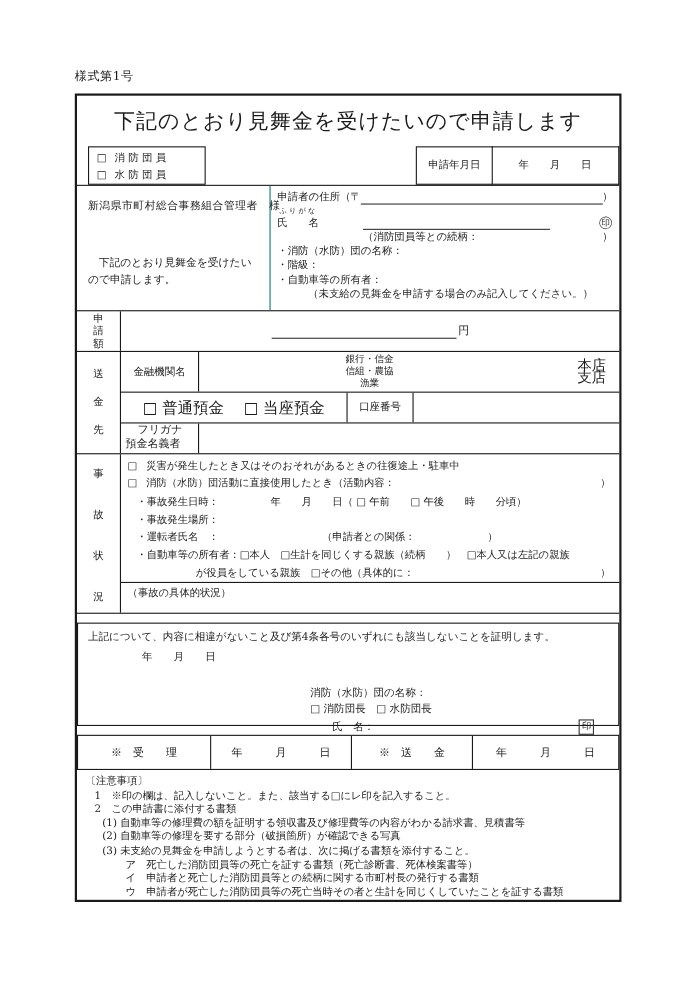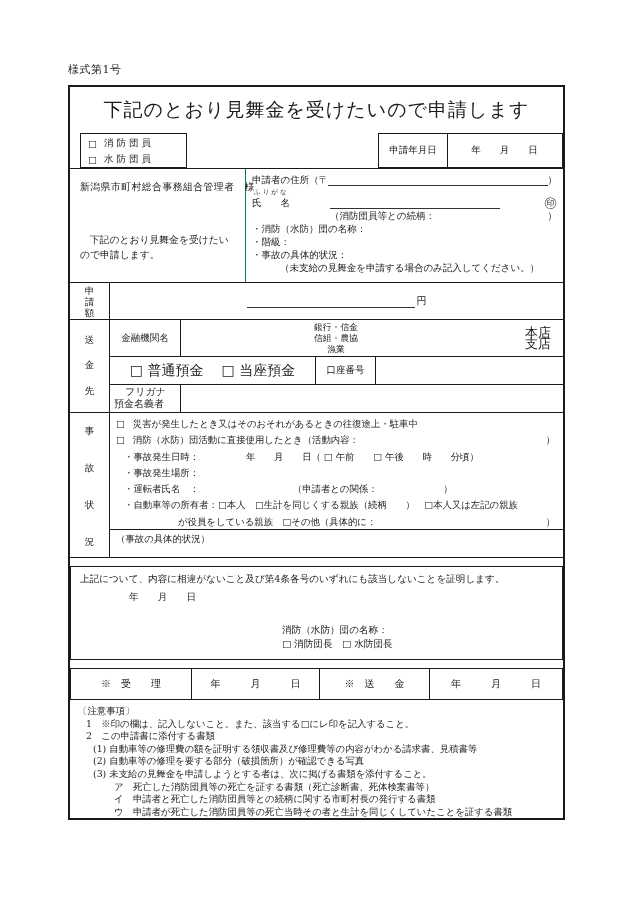--- a/index.html
+++ b/index.html
@@ -134,21 +134,21 @@
         <span class="uline grow"></span>
         <span id="seal-circled">㊞</span>
       </div>
       <div id="relation-line" class="line flexline">
         <span>（消防団員等との続柄：</span>
         <span class="grow"></span>
         <span>）</span>
       </div>
       <div class="line">・消防（水防）団の名称：</div>
       <div class="line">・階級：</div>
-      <div class="line">・事故の具体的状況：</div>
+      <div class="line">・自動車等の所有者：</div>
       <div id="applicant-note" class="line">（未支給の見舞金を申請する場合のみ記入してください。）</div>
     </div>
   </div>
 
   <div id="amount-row" class="abs">
     <div id="amount-label" class="vcol">
       <span>申</span>
       <span>請</span>
       <span>額</span>
     </div>
@@ -230,20 +230,24 @@
         <span>（事故の具体的状況）</span>
       </div>
     </div>
   </div>
 
   <div id="cert-box" class="abs">
     <div id="cert-statement">上記について、内容に相違がないこと及び第4条各号のいずれにも該当しないことを証明します。</div>
     <div id="cert-date">年　　月　　日</div>
     <div id="cert-org">消防（水防）団の名称：</div>
     <div id="cert-titles">□ 消防団長　□ 水防団長</div>
+    <div id="cert-name-row">
+      <span>氏　名：</span>
+      <span id="cert-seal">印</span>
+    </div>
   </div>
 
   <div id="office-table" class="abs">
     <div id="office-c1" class="office-cell">※　受　　理</div>
     <div id="office-c2" class="office-cell">年　　　月　　　日</div>
     <div id="office-c3" class="office-cell">※　送　　金</div>
     <div id="office-c4" class="office-cell">年　　　月　　　日</div>
   </div>
 
   <div id="notes" class="abs">

